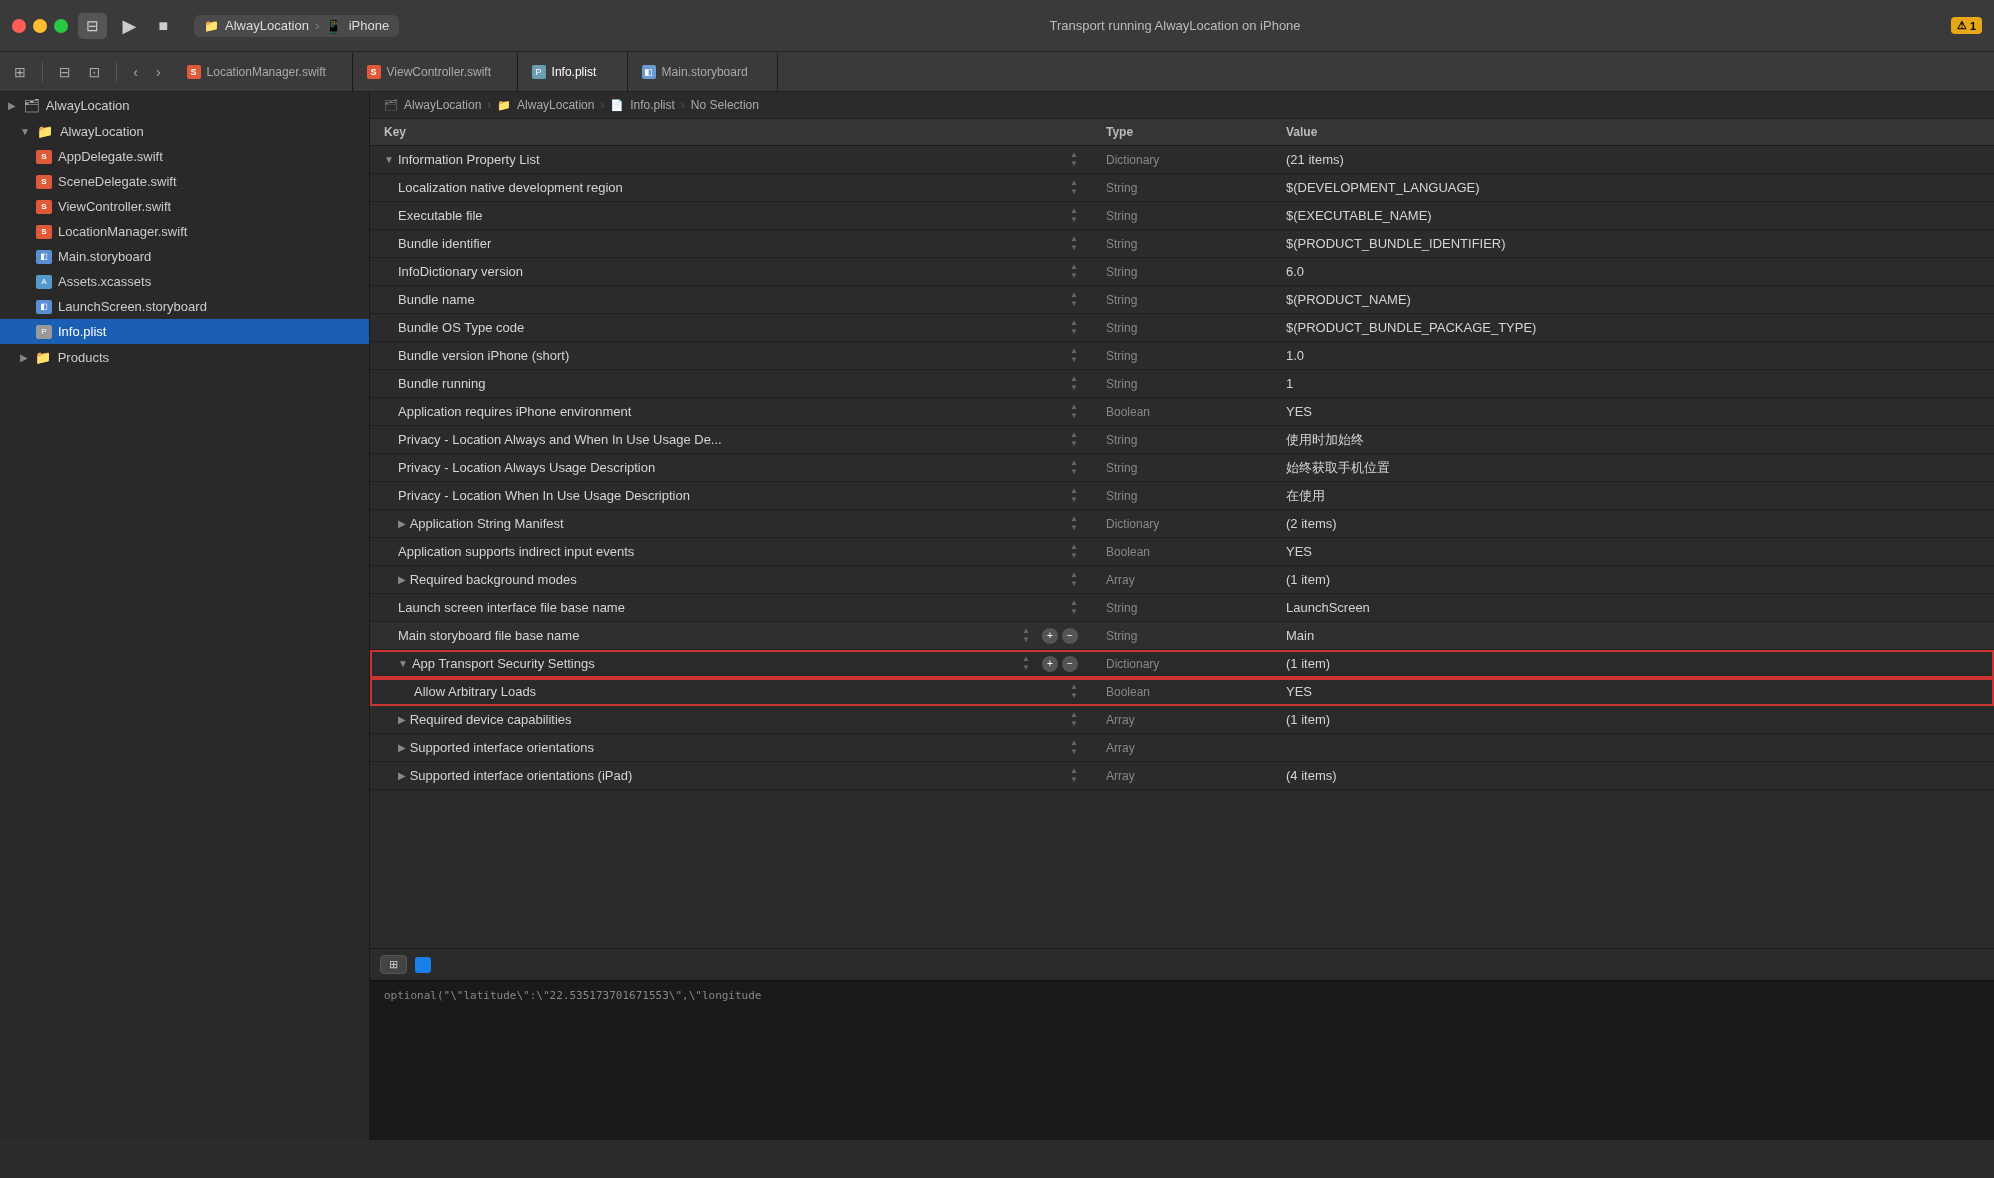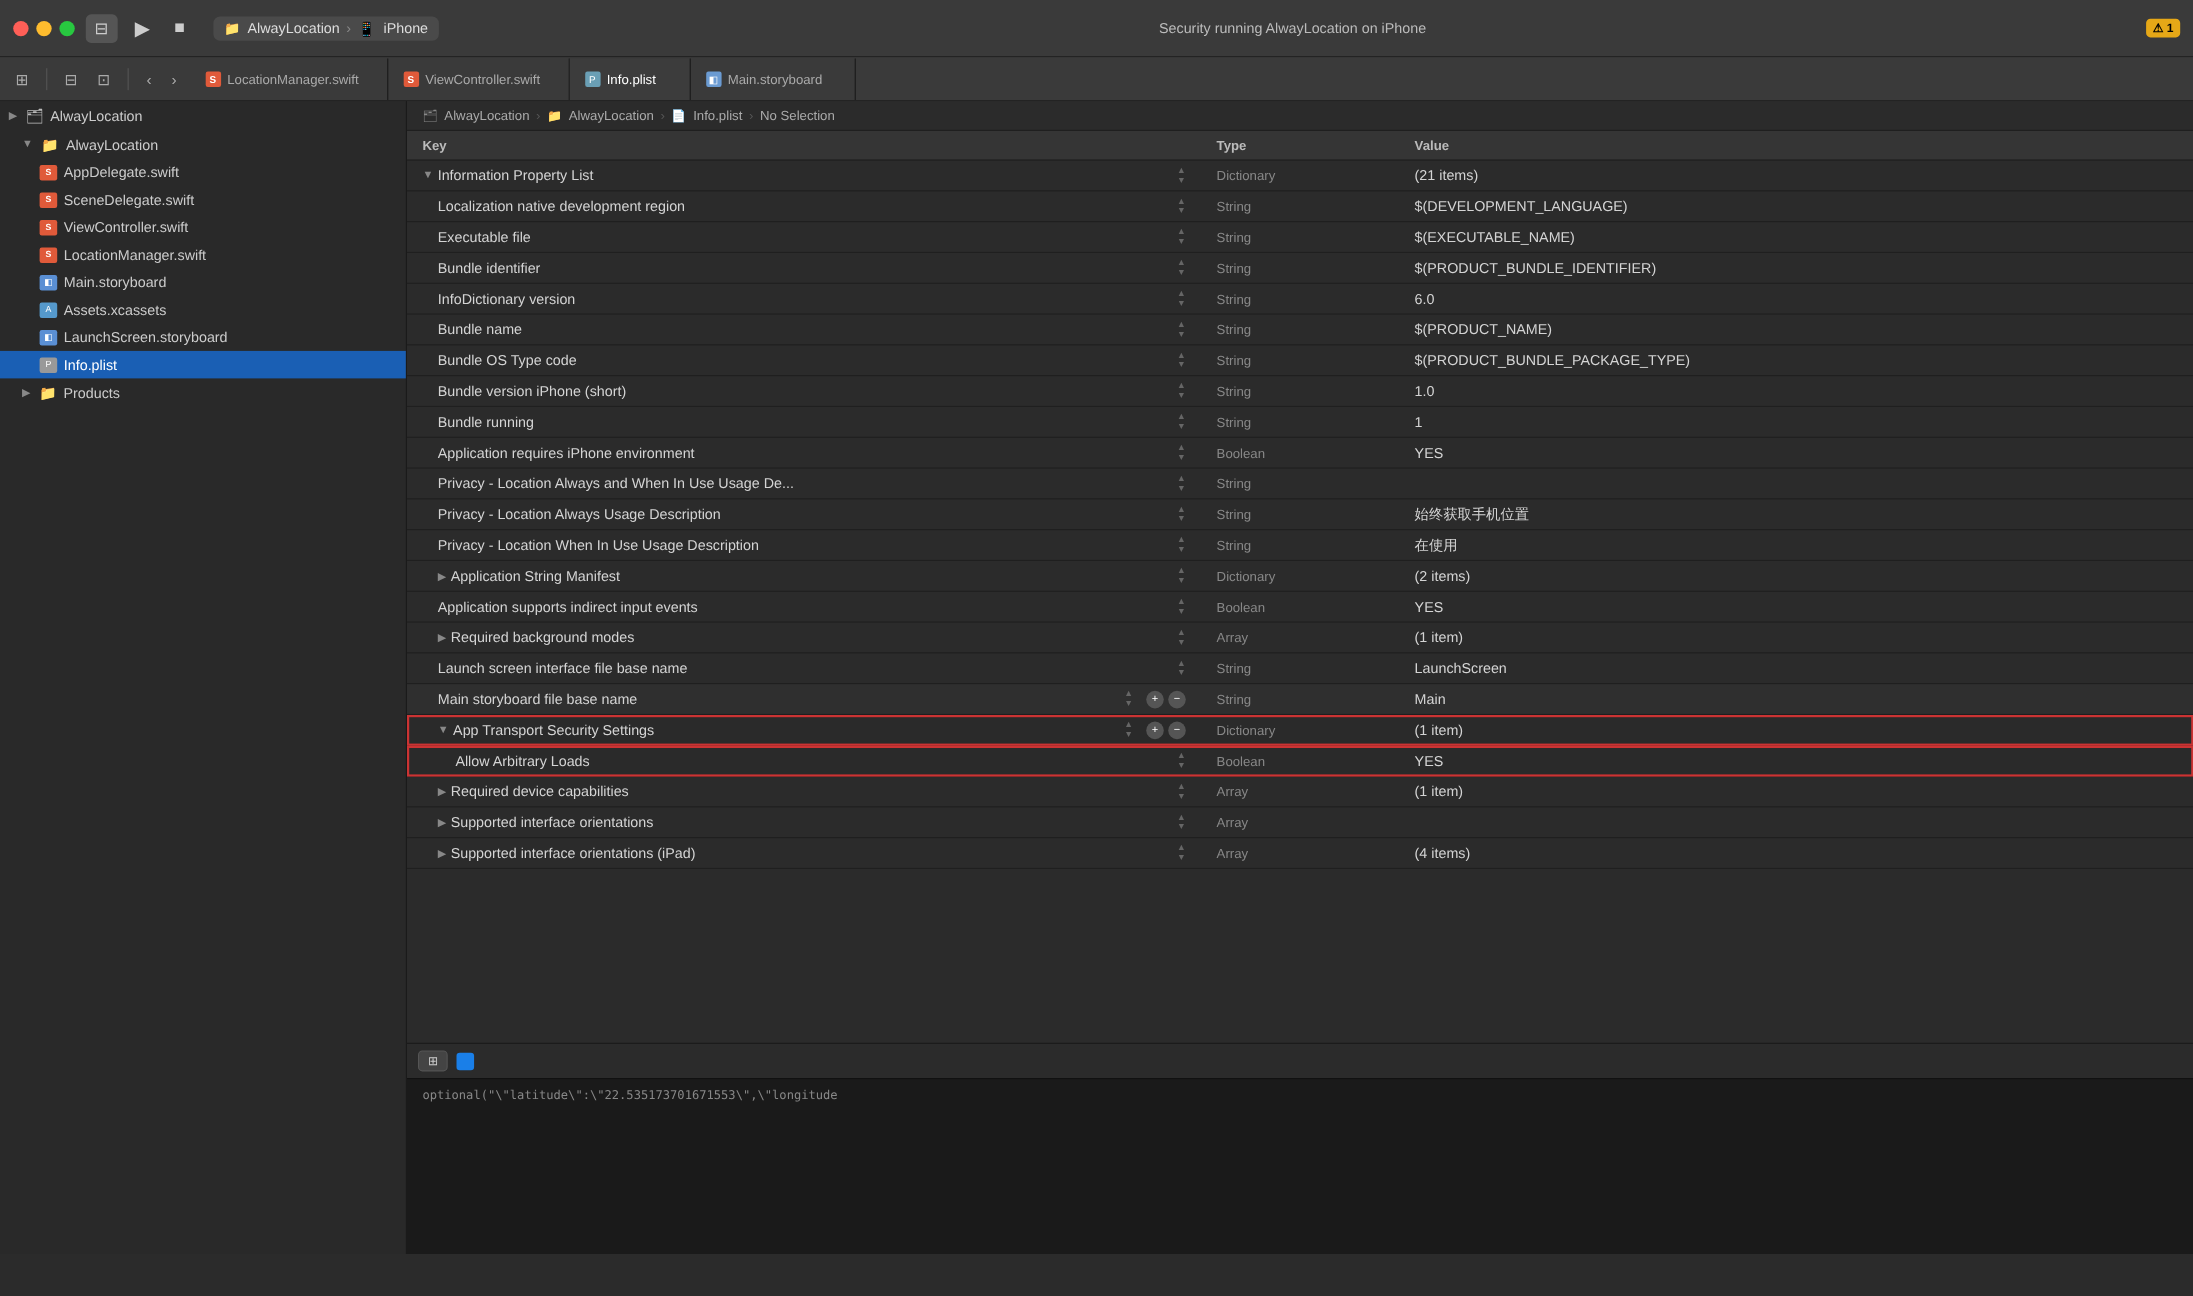--- a/index.html
+++ b/index.html
@@ -335,21 +335,21 @@
 
   <div class="scheme-selector">
     <span style="font-size:12px;">📁</span>
     <span>AlwayLocation</span>
     <span style="color:#888;">›</span>
     <span style="font-size:14px;">📱</span>
     <span>iPhone</span>
   </div>
 
   <div class="status-bar">
-    <span>Security running AlwayLocation on iPhone</span>
+    <span>Transport running AlwayLocation on iPhone</span>
   </div>
 
   <div class="warning-badge">
     <span>⚠</span>
     <span>1</span>
   </div>
 </div>
 
 <div class="toolbar2">
   <span class="tb2-icon">⊞</span>
@@ -581,20 +581,21 @@
 
       <div class="plist-row">
         <div class="plist-cell key-cell plist-indent-1">
           <span>Privacy - Location Always and When In Use Usage De...</span>
           <div class="stepper">
               <span>▲</span>
               <span>▼</span>
             </div>
         </div>
         <div class="plist-cell type-cell">String</div>
+        <div class="plist-cell value-cell">使用时加始终</div>
       </div>
 
       <div class="plist-row">
         <div class="plist-cell key-cell plist-indent-1">
           <span>Privacy - Location Always Usage Description</span>
           <div class="stepper">
               <span>▲</span>
               <span>▼</span>
             </div>
         </div>

